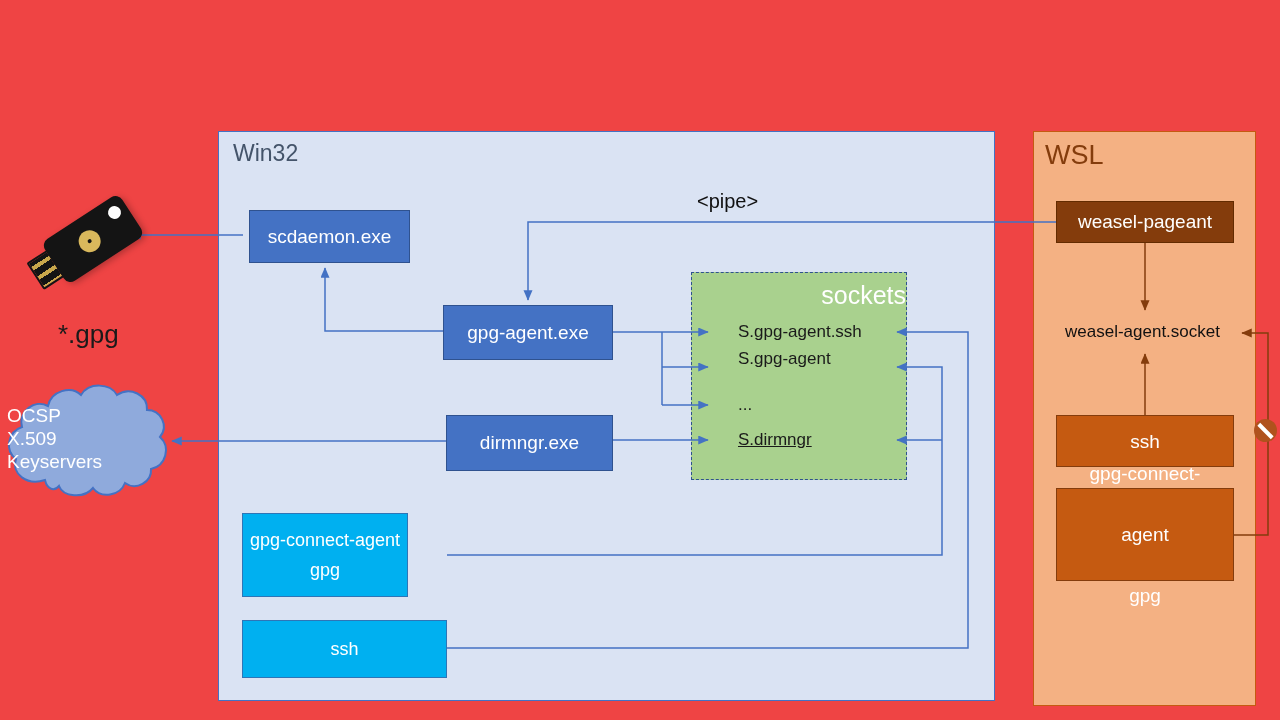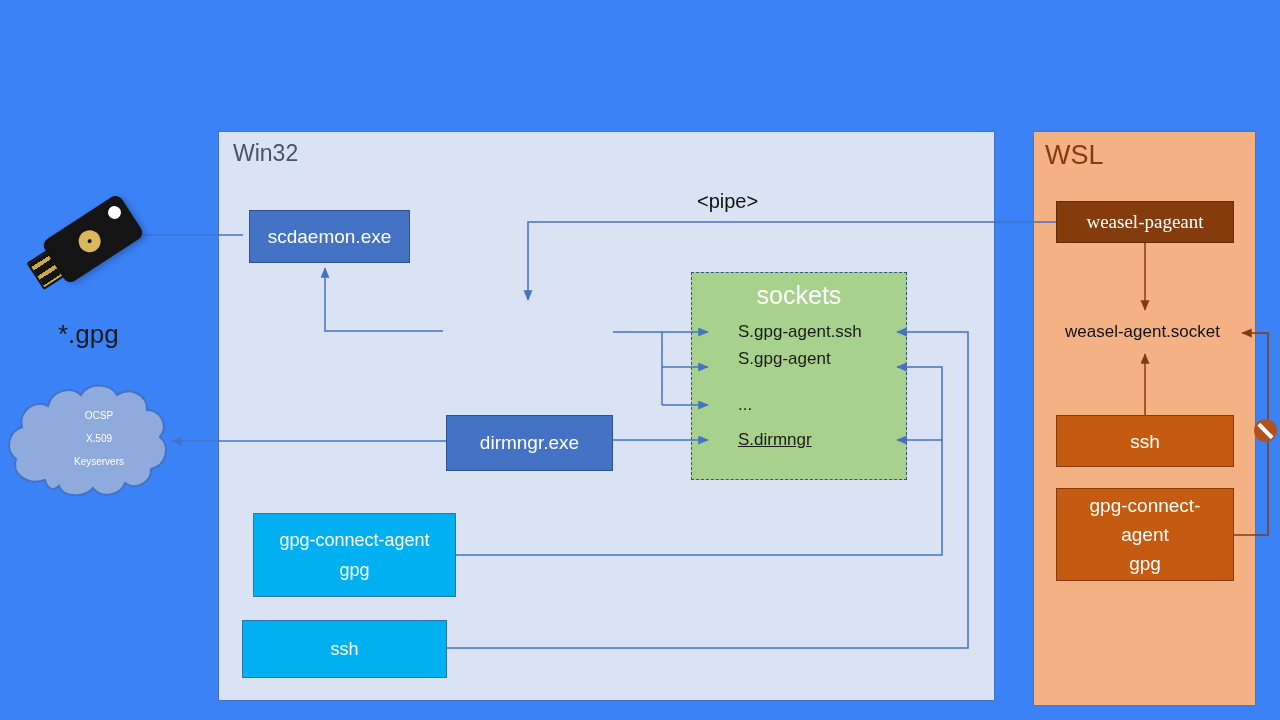--- a/index.html
+++ b/index.html
@@ -1,19 +1,19 @@
 <!DOCTYPE html>
 <html><head>
 <meta charset="utf-8">
 <style>
   * { margin: 0; padding: 0; box-sizing: border-box; }
   html,body { width:1280px; height:720px; background:#fff; overflow:hidden;
     font-family:"Liberation Sans", sans-serif; }
   .abs { position:absolute; }
-  .stage { position:relative; width:1280px; height:720px; background:#3b82f6; }
+  .stage { position:relative; width:1280px; height:720px; background:#ef4444; }
 
   .container-box { border:1.6px solid; }
   .win32-box { left:218px; top:131px; width:777px; height:570px;
     background:#dae3f3; border-color:#4472c4; }
   .wsl-box { left:1033px; top:131px; width:223px; height:575px;
     background:#f4b183; border-color:#c55a11; }
   .region-label { font-size:23px; }
   .win32-label { left:14px; top:8px; color:#44546a; }
   .wsl-label { left:11px; top:8px; color:#843c0c; font-size:27px; }
 
@@ -21,39 +21,39 @@
     color:#fff; text-align:center; z-index:3; position:absolute; }
   .blue-node { background:#4472c4; border:1.5px solid #2f528f; font-size:19px; }
   .cyan-node { background:#00b0f0; border:1.5px solid #2e75b6; font-size:18px;
     flex-direction:column; line-height:30px; }
   .brown-dark-node { background:#843c0c; border:1.5px solid #632b00; font-size:19px; }
   .brown-node { background:#c55a11; border:1.5px solid #843c0c; font-size:19px;
     flex-direction:column; line-height:29px; }
 
   .sockets-box { left:691px; top:272px; width:216px; height:208px;
     background:#a9d18e; border:1.6px dashed #2f528f; z-index:1; }
-  .sockets-title { left:0; right:0; top:8px; text-align:center; color:#fff;
+  .sockets-title { left:0; right:0; top:8px; text-align:right; color:#fff;
     font-size:25px; }
   .socket-item { left:46px; width:165px; height:22px; color:#1a1a1a;
     font-size:17px; line-height:22px; }
 
   .weasel-socket-label { left:1050px; top:322px; width:185px; text-align:center;
     color:#111; font-size:17px; z-index:3; }
   .pipe-label { left:697px; top:190px; color:#111; font-size:20px; z-index:3; }
   .gpg-files-label { left:58px; top:319px; color:#1a1a1a; font-size:26px; z-index:3; }
 
   svg.wires { position:absolute; left:0; top:0; width:1280px; height:720px;
     z-index:2; pointer-events:none; }
   svg.wires polyline, svg.wires line { fill:none; stroke-width:1.5px; }
   .wire-blue { stroke:#4472c4; }
   .wire-brown { stroke:#843c0c; }
 
   .cloud-wrap { left:3px; top:378px; width:168px; height:128px; z-index:1; }
-  .cloud-text { left:16px; top:26px; width:160px; text-align:center; color:#fff;
-    font-size:10px; line-height:23px; z-index:2; }
+  .cloud-text { left:4px; top:26px; width:160px; color:#fff;
+    font-size:19px; line-height:23px; z-index:2; }
 
   .yubikey-wrap { left:25px; top:190px; width:120px; height:100px; z-index:3; }
   .yubikey-body { position:absolute; left:22px; top:24px; width:92px; height:50px;
     background:#141414; border-radius:8px; transform:rotate(-33deg);
     box-shadow:2px 3px 6px rgba(0,0,0,0.25); }
   .yubikey-hole { position:absolute; right:7px; top:8px; width:13px; height:13px;
     background:#fdfdfd; border-radius:50%; }
   .yubikey-disc { position:absolute; left:31px; top:14px; width:22px; height:22px;
     background:#d9b85c; border-radius:50%; }
   .yubikey-dot { position:absolute; left:9px; top:9px; width:4px; height:4px;
@@ -118,39 +118,42 @@
     <polyline class="wire-blue" points="942,440 897,440" marker-end="url(#arrBlue)"></polyline>
 
     <polyline class="wire-brown" points="1145,243 1145,310" marker-end="url(#arrBrown)"></polyline>
     <polyline class="wire-brown" points="1145,415 1145,354" marker-end="url(#arrBrown)"></polyline>
     <polyline class="wire-brown" points="1233,535 1268,535 1268,333 1242,333" marker-end="url(#arrBrown)"></polyline>
   </svg>
 
   <div class="node blue-node" style="left:249px; top:210px; width:161px; height:53px;">
     <span>scdaemon.exe</span>
   </div>
+  <div class="node blue-node" style="left:443px; top:305px; width:170px; height:55px;">
+    <span>gpg-agent.exe</span>
+  </div>
   <div class="node blue-node" style="left:446px; top:415px; width:167px; height:56px;">
     <span>dirmngr.exe</span>
   </div>
-  <div class="node cyan-node" style="left:253px; top:513px; width:203px; height:84px;">
+  <div class="node cyan-node" style="left:242px; top:513px; width:166px; height:84px;">
     <span>gpg-connect-agent</span>
     <span>gpg</span>
   </div>
   <div class="node cyan-node" style="left:242px; top:620px; width:205px; height:58px;">
     <span>ssh</span>
   </div>
 
-  <div class="node brown-dark-node" style="left:1056px; top:201px; width:178px; height:42px;font-family:Liberation Serif, serif;">
+  <div class="node brown-dark-node" style="left:1056px; top:201px; width:178px; height:42px;">
     <span>weasel-pageant</span>
   </div>
   <div class="abs weasel-socket-label">weasel-agent.socket</div>
   <div class="node brown-node" style="left:1056px; top:415px; width:178px; height:52px;">
     <span>ssh</span>
   </div>
-  <div class="node brown-node" style="left:1056px; top:488px; width:178px; height:93px;">
+  <div class="node brown-node" style="left:1056px; top:488px; width:178px; height:93px;gap:32px;">
     <span>gpg-connect-</span>
     <span>agent</span>
     <span>gpg</span>
   </div>
 
   <div class="abs prohibition">
     <div class="slash"></div>
   </div>
 
   <div class="abs pipe-label">&lt;pipe&gt;</div>

